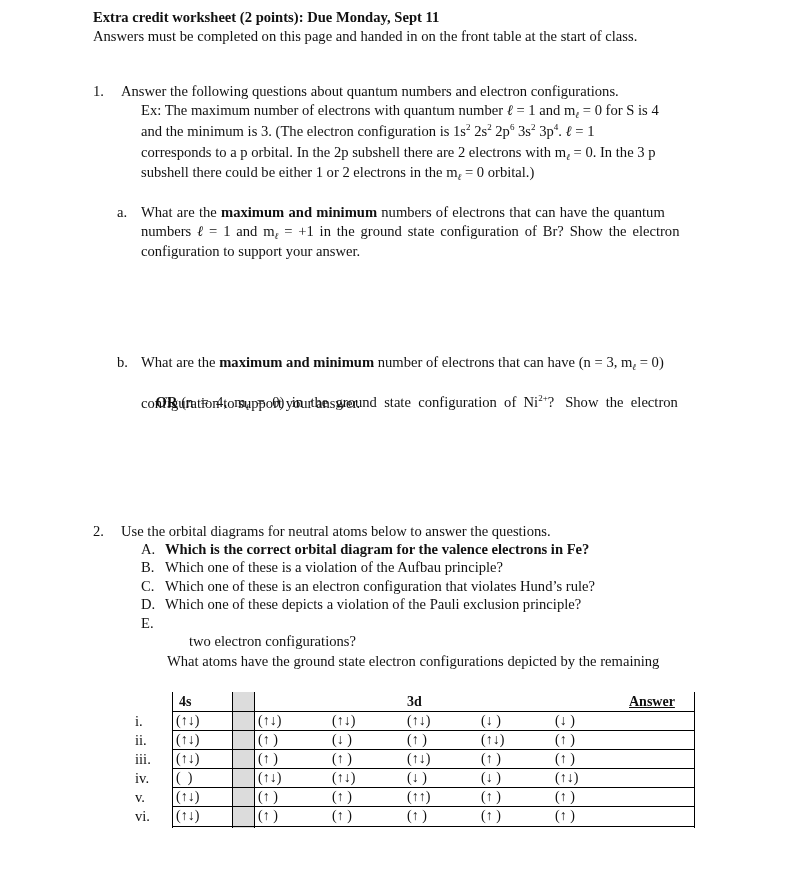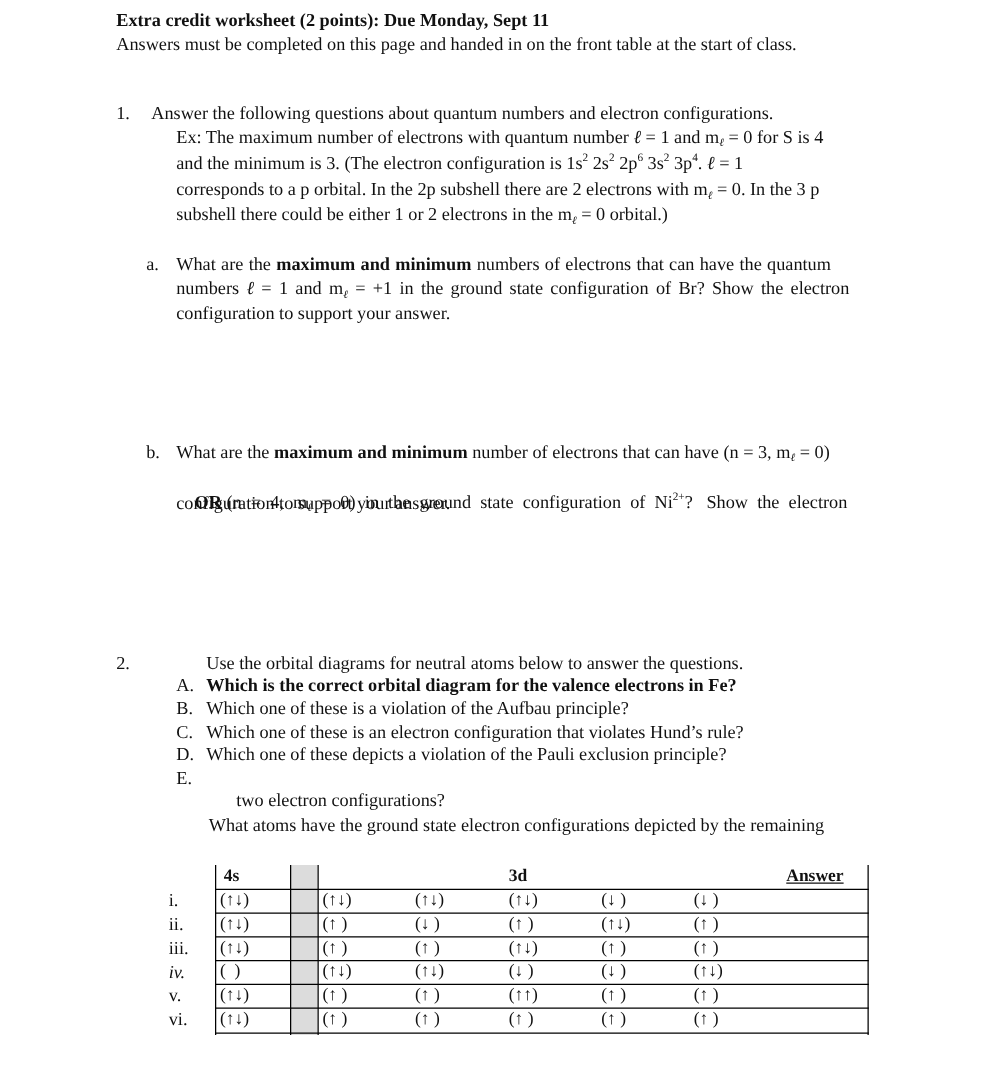--- a/index.html
+++ b/index.html
@@ -66,40 +66,40 @@
     <span>What are the </span><b>maximum and minimum</b><span> number of electrons that can have (n = 3, m</span><sub>ℓ</sub><span> = 0)</span>
   </div>
   <div class="abs" style="left:141px; top:374px; white-space:pre;">
     <b>OR</b><span> (n  =  4,  m</span><sub>ℓ</sub><span>  =  0)  in  the  ground  state  configuration  of  Ni</span><sup>2+</sup><span>?   Show  the  electron</span>
   </div>
   <div class="abs" style="left:141px; top:394px;">configuration to support your answer.</div>
 </div>
 <div style="position:absolute; left:141px; top:418px; width:580px; height:95px;"></div>
 
 <div class="abs" style="left:93px; top:522px;">2.</div>
-<div class="abs" style="left:121px; top:522px;margin-left:44px;">Use the orbital diagrams for neutral atoms below to answer the questions.</div>
+<div class="abs" style="left:121px; top:522px;">Use the orbital diagrams for neutral atoms below to answer the questions.</div>
 
 <div>
   <div class="abs" style="left:141px; top:540px;">A.</div>
   <div class="abs" style="left:165px; top:540px;font-weight:bold;">Which is the correct orbital diagram for the valence electrons in Fe?</div>
   <div class="abs" style="left:141px; top:558px;">B.</div>
   <div class="abs" style="left:165px; top:558px;">Which one of these is a violation of the Aufbau principle?</div>
   <div class="abs" style="left:141px; top:577px;">C.</div>
   <div class="abs" style="left:165px; top:577px;">Which one of these is an electron configuration that violates Hund’s rule?</div>
   <div class="abs" style="left:141px; top:595px;">D.</div>
   <div class="abs" style="left:165px; top:595px;">Which one of these depicts a violation of the Pauli exclusion principle?</div>
   <div class="abs" style="left:141px; top:614px;">E.</div>
   <div class="abs" style="left:167px; top:632px;margin-top:20px;">What atoms have the ground state electron configurations depicted by the remaining</div>
   <div class="abs" style="left:189px; top:632px;">two electron configurations?</div>
 </div>
 
 <div class="rowlbl" style="top:712px;">i.</div>
 <div class="rowlbl" style="top:731px;">ii.</div>
 <div class="rowlbl" style="top:750px;">iii.</div>
-<div class="rowlbl" style="top:769px;font-style:italic;">iv.</div>
+<div class="rowlbl" style="top:769px;">iv.</div>
 <div class="rowlbl" style="top:788px;">v.</div>
 <div class="rowlbl" style="top:807px;">vi.</div>
 
 <div class="tbl">
   <div class="grey"></div>
   <div class="vline" style="left:0;"></div>
   <div class="vline" style="left:60px;"></div>
   <div class="vline" style="left:82px;"></div>
   <div class="vline" style="left:522px;"></div>
   <div class="hline" style="top:19px;"></div>

